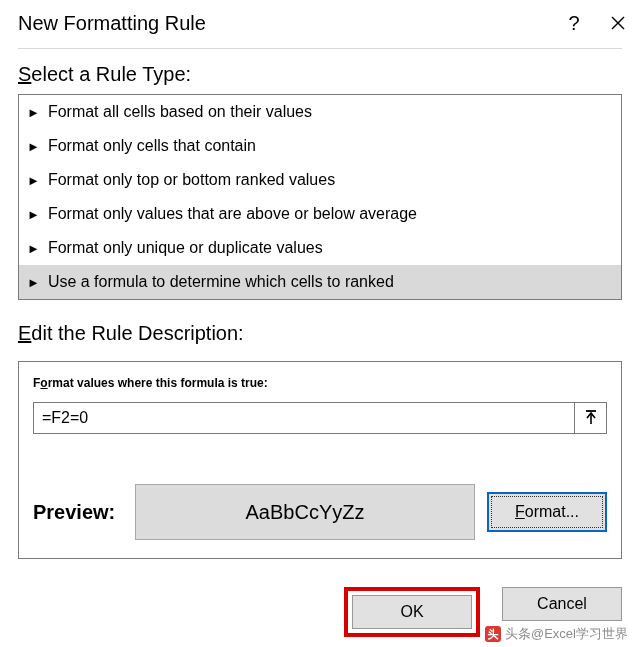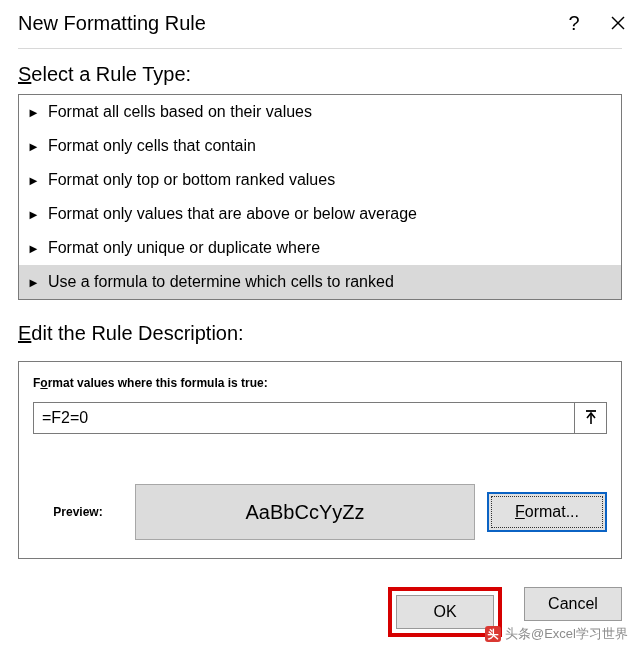--- a/index.html
+++ b/index.html
@@ -106,23 +106,22 @@
     justify-content: center;
   }
   .ref-btn svg { width: 14px; height: 16px; }
   .preview-row {
     display: flex;
     align-items: center;
     gap: 12px;
   }
   .preview-label {
     font-weight: 700;
-    font-size: 12px;
+    font-size: 20px;
     width: 90px;
-    text-align: center;
   }
   .preview-box {
     flex: 1;
     height: 56px;
     border: 1px solid #a7a7a7;
     background: #dcdcdc;
     display: flex;
     align-items: center;
     justify-content: center;
     font-size: 20px;
@@ -138,21 +137,21 @@
     font-family: inherit;
   }
   .format-btn .ul { text-decoration: underline; }
   .button-row {
     display: flex;
     justify-content: flex-end;
     gap: 22px;
     padding: 14px 18px 10px 0;
   }
   .dlg-btn {
-    width: 98px;
+    width: 120px;
     height: 34px;
     background: #e1e1e1;
     border: 1px solid #999;
     font-size: 16px;
     font-family: inherit;
   }
   .ok-wrap {
     border: 4px solid #d60000;
     padding: 4px;
     display: inline-flex;
@@ -207,21 +206,21 @@
       <div class="rule-item">
         <span class="arrow">►</span>
         <span>Format only top or bottom ranked values</span>
       </div>
       <div class="rule-item">
         <span class="arrow">►</span>
         <span>Format only values that are above or below average</span>
       </div>
       <div class="rule-item">
         <span class="arrow">►</span>
-        <span>Format only unique or duplicate where</span>
+        <span>Format only unique or duplicate values</span>
       </div>
       <div class="rule-item selected">
         <span class="arrow">►</span>
         <span>Use a formula to determine which cells to ranked</span>
       </div>
     </div>
 
     <div style="height:22px"></div>
 
     <div class="section-label">

